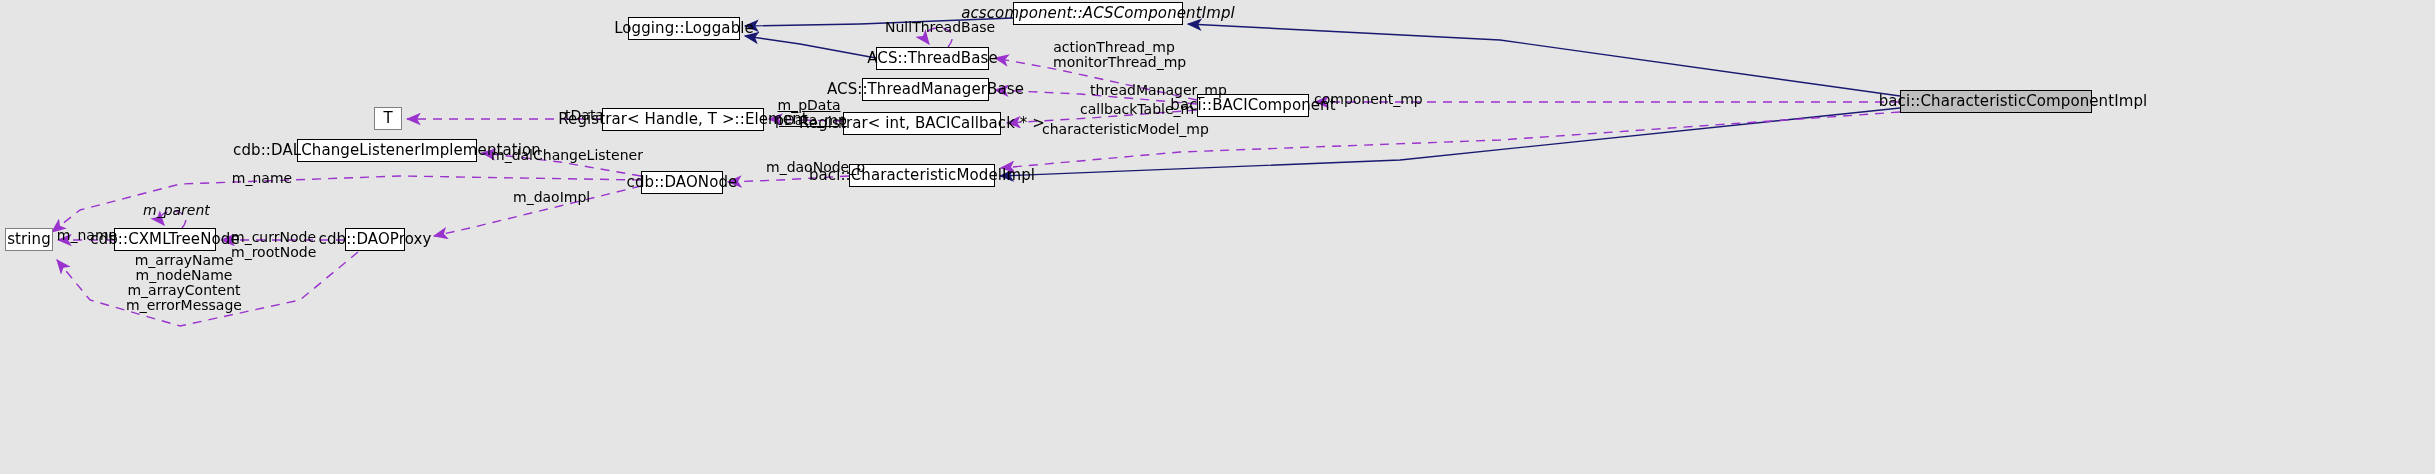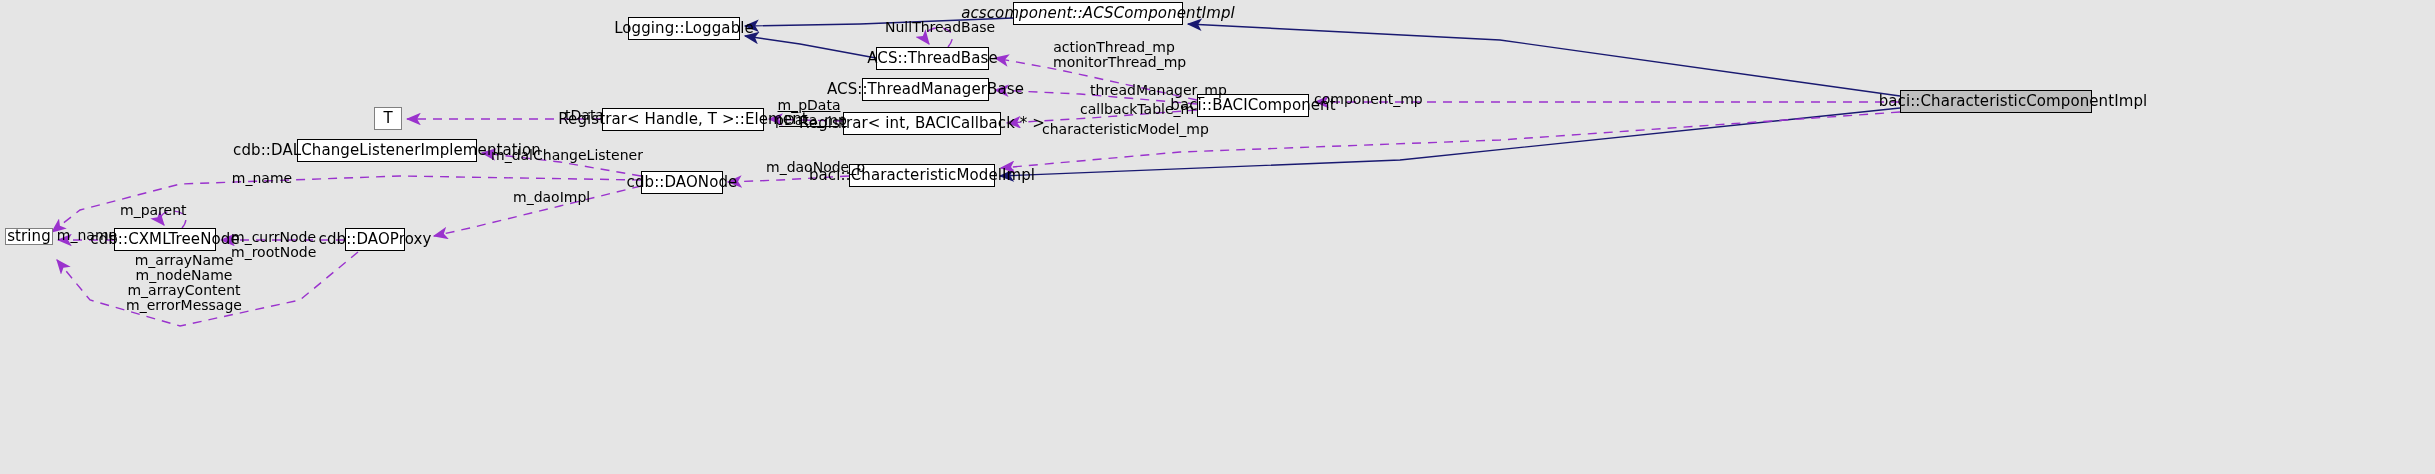--- a/index.html
+++ b/index.html
@@ -133,21 +133,21 @@
   <div class="node" style="left:1197px;top:94px;width:112px;height:23px;">baci::BACIComponent</div>
 
   <div class="node current" style="left:1900px;top:90px;width:192px;height:23px;padding-left:43px;">baci::CharacteristicComponentImpl</div>
 
   <div class="node" style="left:297px;top:139px;width:180px;height:23px;">cdb::DALChangeListenerImplementation</div>
 
   <div class="node" style="left:641px;top:171px;width:82px;height:23px;">cdb::DAONode</div>
 
   <div class="node" style="left:849px;top:164px;width:146px;height:23px;">baci::CharacteristicModelImpl</div>
 
-  <div class="node generic" style="left:5px;top:228px;width:48px;height:17px;">string</div>
+  <div class="node generic" style="left:5px;top:228px;width:48px;height:23px;">string</div>
 
   <div class="node" style="left:114px;top:228px;width:102px;height:23px;">cdb::CXMLTreeNode</div>
 
   <div class="node" style="left:345px;top:228px;width:60px;height:23px;">cdb::DAOProxy</div>
 
   <div class="edge-label" style="left:885px;top:20px;width:100px;">NullThreadBase</div>
 
   <div class="edge-label" style="left:1053px;top:40px;width:122px;white-space:pre;">actionThread_mp
 monitorThread_mp</div>
 
@@ -165,21 +165,21 @@
   <div class="edge-label" style="left:1314px;top:92px;width:96px;">component_mp</div>
 
   <div class="edge-label" style="left:491px;top:148px;width:138px;">m_dalChangeListener</div>
 
   <div class="edge-label" style="left:766px;top:160px;width:92px;">m_daoNode_p</div>
 
   <div class="edge-label" style="left:231px;top:171px;width:62px;">m_name</div>
 
   <div class="edge-label" style="left:513px;top:190px;width:72px;">m_daoImpl</div>
 
-  <div class="edge-label" style="left:120px;top:203px;width:66px;">m_parent</div>
+  <div class="edge-label" style="left:143px;top:203px;width:66px;font-style:italic;">m_parent</div>
 
   <div class="edge-label" style="left:225px;top:230px;width:80px;white-space:pre;margin-left:6px;">m_currNode
 m_rootNode</div>
 
   <div class="edge-label" style="left:56px;top:228px;width:62px;">m_name</div>
 
   <div class="edge-label" style="left:126px;top:253px;width:116px;white-space:pre;">m_arrayName
 m_nodeName
 m_arrayContent
 m_errorMessage</div>

